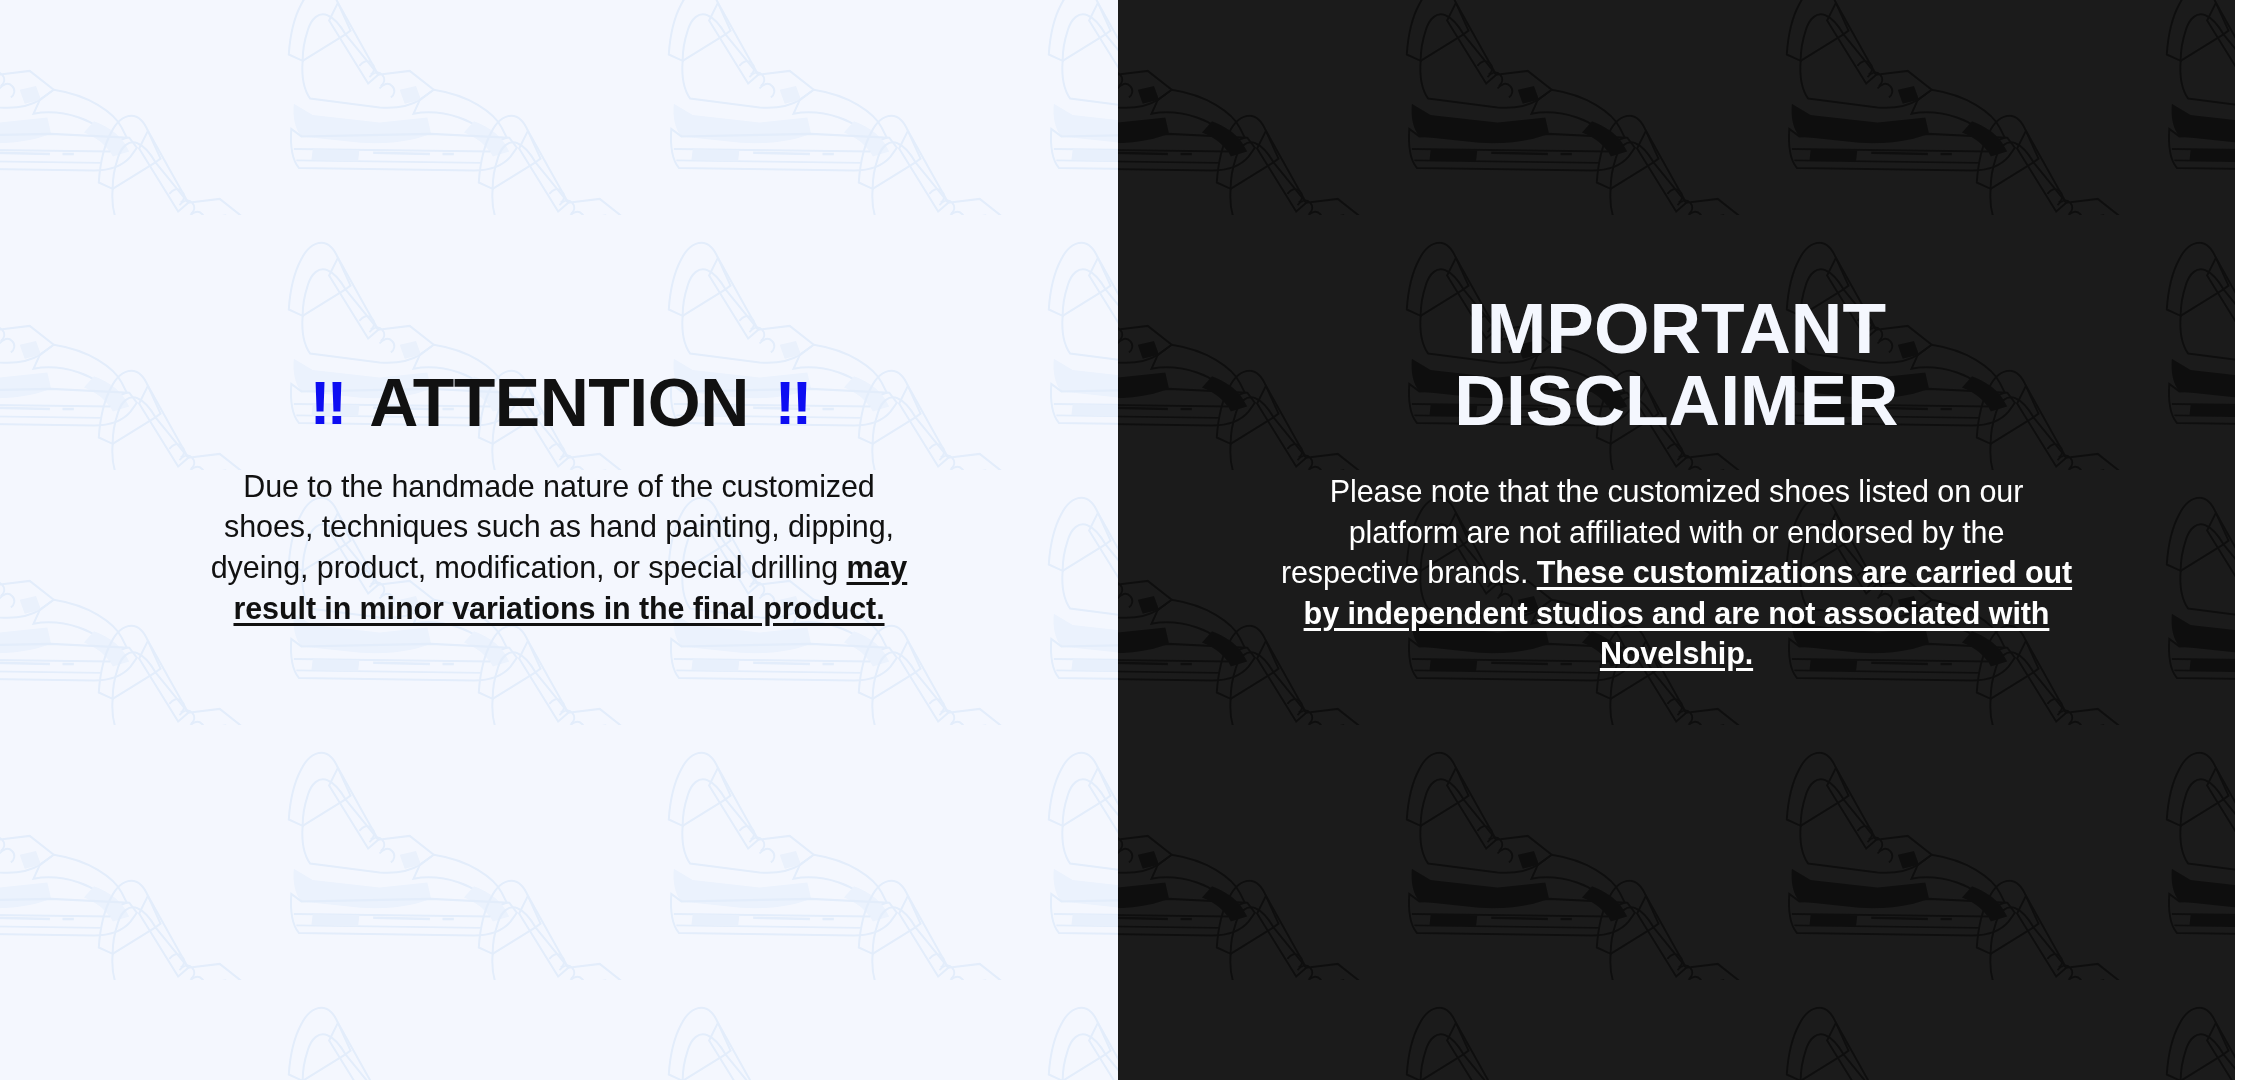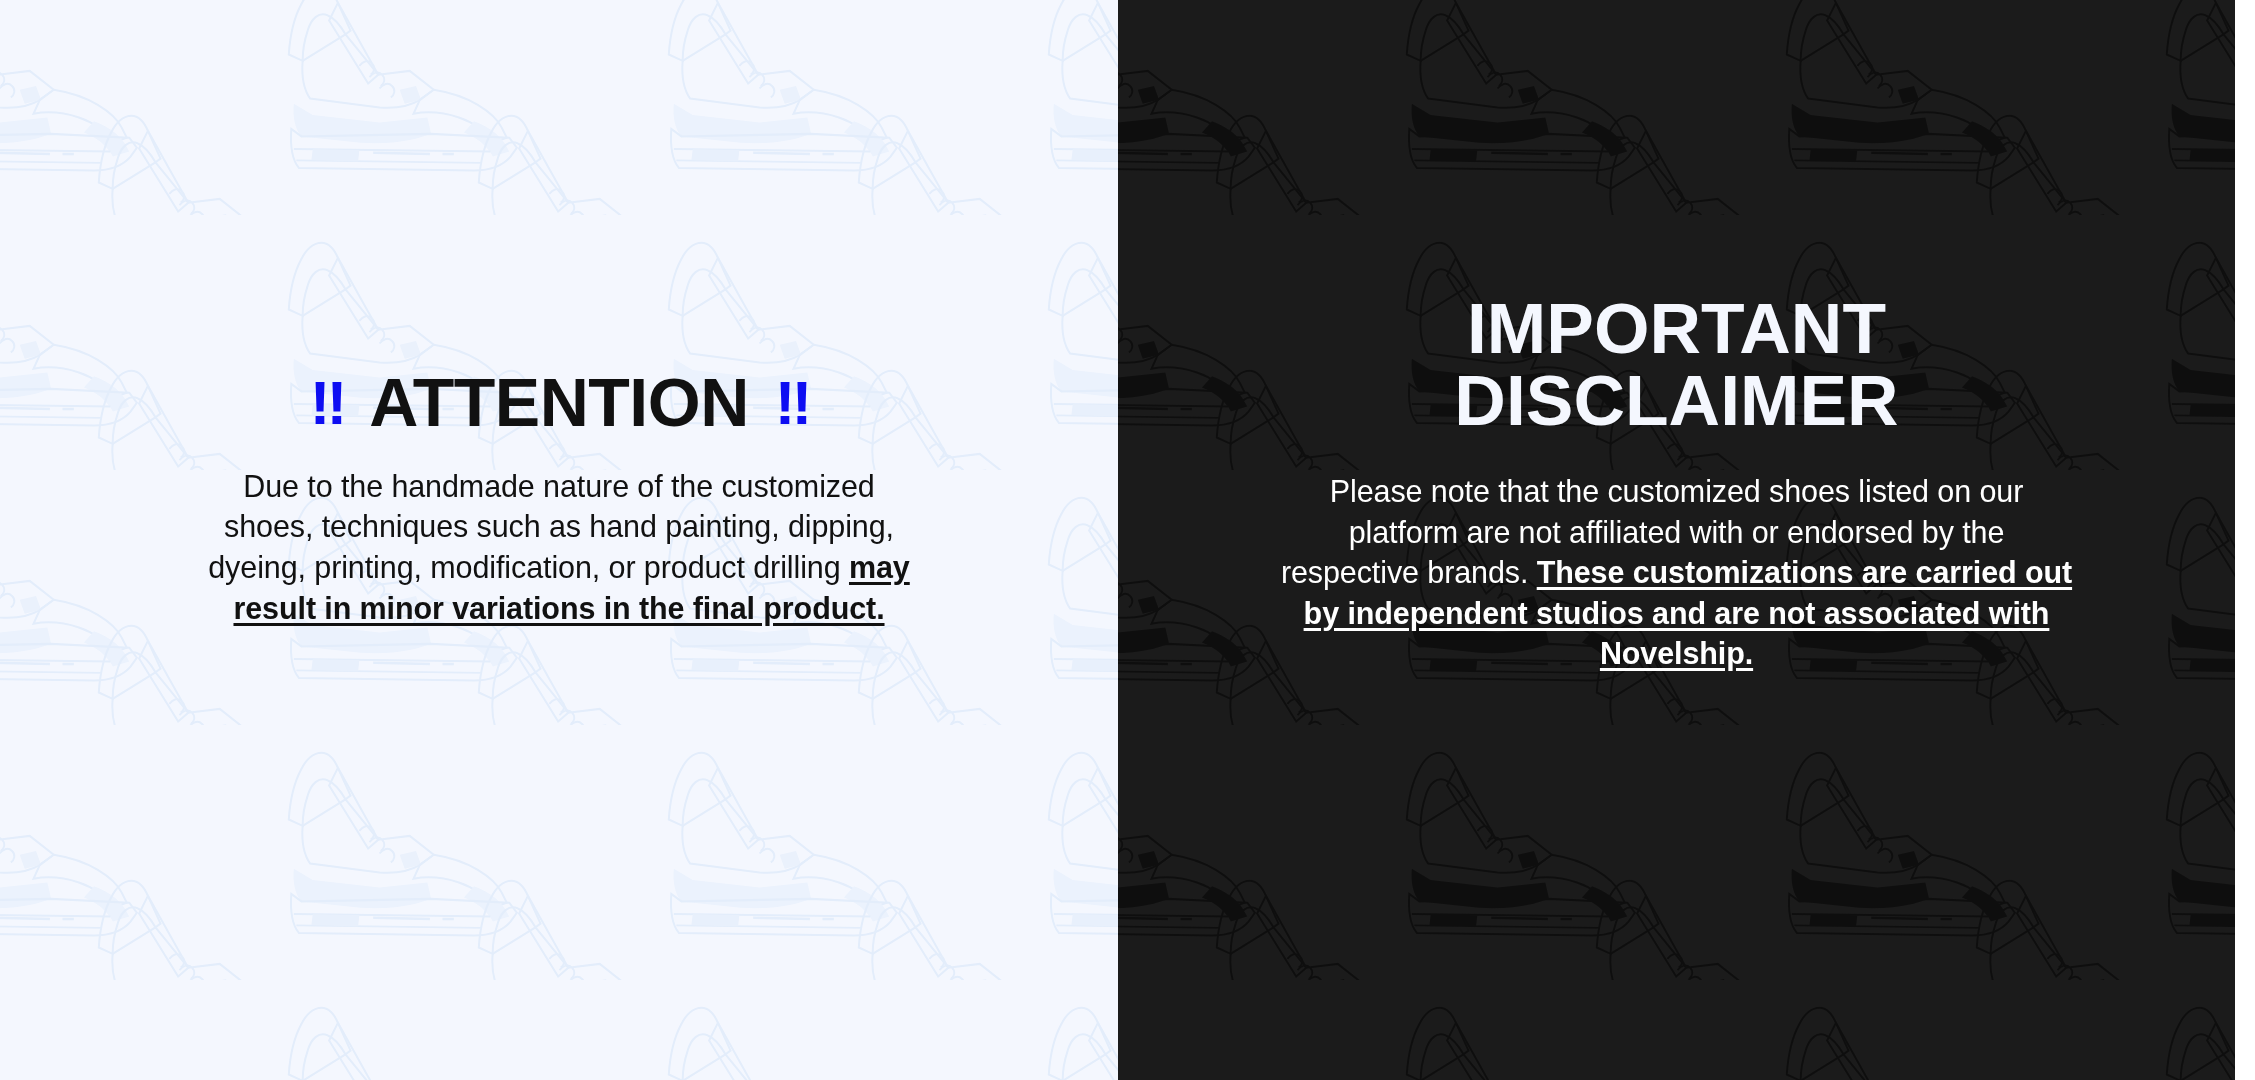--- a/index.html
+++ b/index.html
@@ -143,21 +143,21 @@
         </pattern>
       </defs>
       <rect x="0" y="0" width="1128" height="1080" fill="#F4F7FE"></rect>
       <rect x="0" y="0" width="1128" height="1080" fill="url(#patL)"></rect>
     </svg>
 
     <div class="content content-light">
       <h1 class="heading-light">
         <span class="bangbang left">‼</span><span>ATTENTION</span><span class="bangbang right">‼</span>
       </h1>
-      <p class="body-copy body-light"><span>Due to the handmade nature of the customized shoes, techniques such as hand painting, dipping, dyeing, printing, modification, or product drilling </span><span class="em">may result in minor variations in the final product.</span></p>
+      <p class="body-copy body-light"><span>Due to the handmade nature of the customized shoes, techniques such as hand painting, dipping, dyeing, product, modification, or special drilling </span><span class="em">may result in minor variations in the final product.</span></p>
     </div>
   </section>
 
   <section class="panel panel-dark">
 
     <svg class="pattern" viewBox="0 0 1127 1080" preserveAspectRatio="xMidYMid slice" aria-hidden="true">
       <defs>
         <g id="sneakerD">
           <path d="M6 150 C8 120 14 92 26 70 C34 54 46 44 58 44 C70 44 78 54 84 68
                    L104 112 L96 118 C88 104 78 92 68 88 C54 82 42 92 36 112

